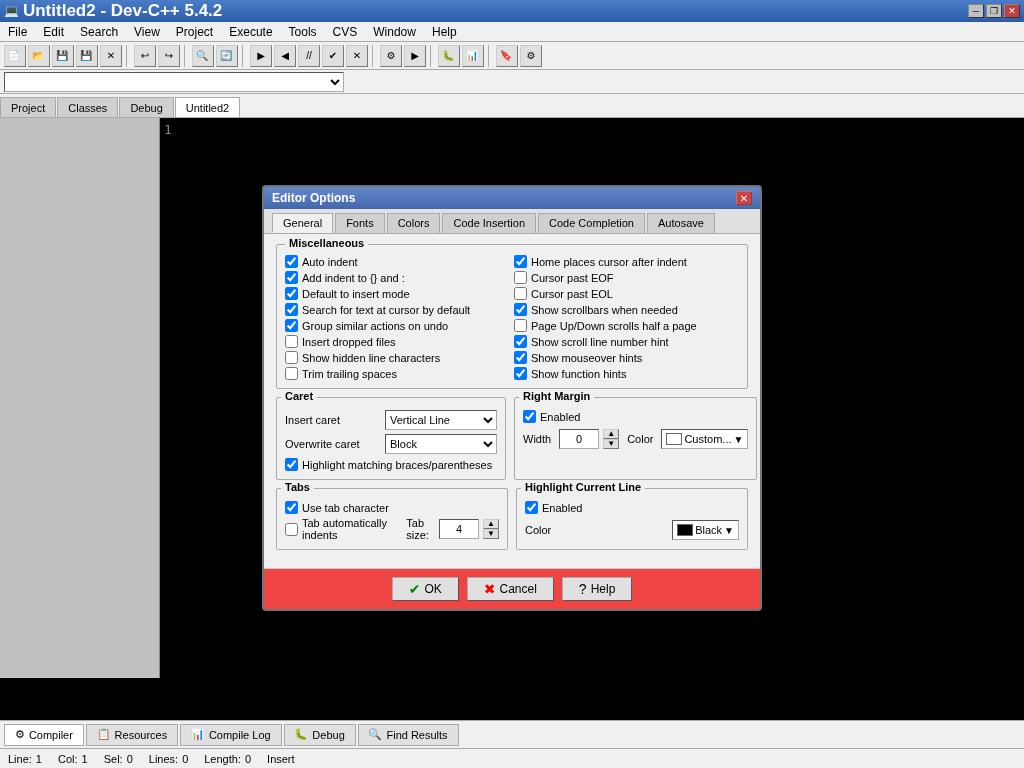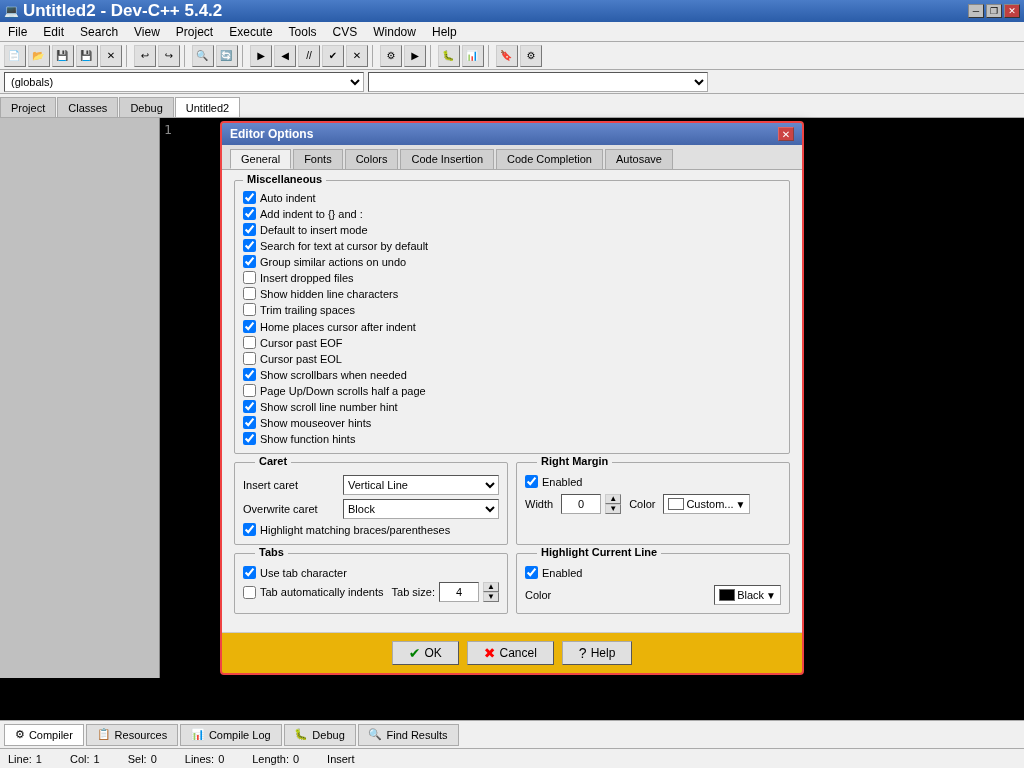--- a/index.html
+++ b/index.html
@@ -138,24 +138,24 @@
       top: 0; left: 0; right: 0; bottom: 0;
       background: rgba(0,0,0,0.2);
       display: flex;
       align-items: center;
       justify-content: center;
       z-index: 100;
     }
 
     
     .dialog {
-      background: #eab308;
-      border: 2px solid #ef4444;
+      background: #ef4444;
+      border: 2px solid #737373;
       box-shadow: 4px 4px 12px rgba(0,0,0,0.5);
-      width: 584px;
+      width: 500px;
       border-radius: 4px;
       overflow: hidden;
     }
     .dialog-title-bar {
       background: linear-gradient(to bottom, #6688cc, #4466aa);
       color: white;
       padding: 4px 8px;
       display: flex;
       justify-content: space-between;
       align-items: center;
@@ -214,21 +214,21 @@
       top: -8px;
       left: 8px;
       background: #f0f0f0;
       padding: 0 4px;
       font-size: 11px;
       font-weight: bold;
     }
     .group-box-content {
       margin-top: 6px;
       display: flex;
-      flex-direction: column;
+      flex-direction: row;
       gap: 4px;
     }
     .group-col { flex: 1; display: flex; flex-direction: column; gap: 3px; }
 
     .checkbox-row {
       display: flex;
       align-items: center;
       gap: 4px;
       font-size: 11px;
     }
@@ -248,21 +248,21 @@
     .small-group {
       flex: 1;
       border: 1px solid #aaa;
       border-radius: 2px;
       padding: 4px 8px 8px 8px;
       position: relative;
       background: #f0f0f0;
     }
     .small-group-title {
       position: absolute;
-      top: -8px; left: 20px;
+      top: -8px; left: 4px;
       background: #f0f0f0;
       padding: 0 4px;
       font-size: 11px;
       font-weight: bold;
     }
     .small-group-content { margin-top: 8px; }
 
     .form-row {
       display: flex;
       align-items: center;
@@ -342,21 +342,21 @@
     .btn-icon { font-size: 14px; }
 
     
     .status-bar {
       background: #f0f0f0;
       border-top: 1px solid #aaa;
       height: 20px;
       display: flex;
       align-items: center;
       padding: 0 8px;
-      gap: 28px;
+      gap: 16px;
       font-size: 11px;
       position: absolute;
       bottom: 0; left: 0; right: 0;
     }
     .status-item { display: flex; gap: 4px; }
 
     
     .bottom-tabs {
       background: #f0f0f0;
       border-top: 1px solid #aaa;
@@ -449,23 +449,20 @@
     <button class="tb-btn">▶</button>
     <div class="tb-separator"></div>
     <button class="tb-btn">🐛</button>
     <button class="tb-btn">📊</button>
     <div class="tb-separator"></div>
     <button class="tb-btn">🔖</button>
     <button class="tb-btn">⚙</button>
   </div>
 
   <div class="combo-bar">
-    <select class="combo-select" style="width:360px;">
-      <option>(globals)</option>
-    </select>
     <select class="combo-select" style="width:340px;">
       <option></option>
     </select>
   </div>
 
   <div class="tabs-row">
     <div class="tab-item">Project</div>
     <div class="tab-item">Classes</div>
     <div class="tab-item">Debug</div>
     <div class="tab-item active">Untitled2</div>

